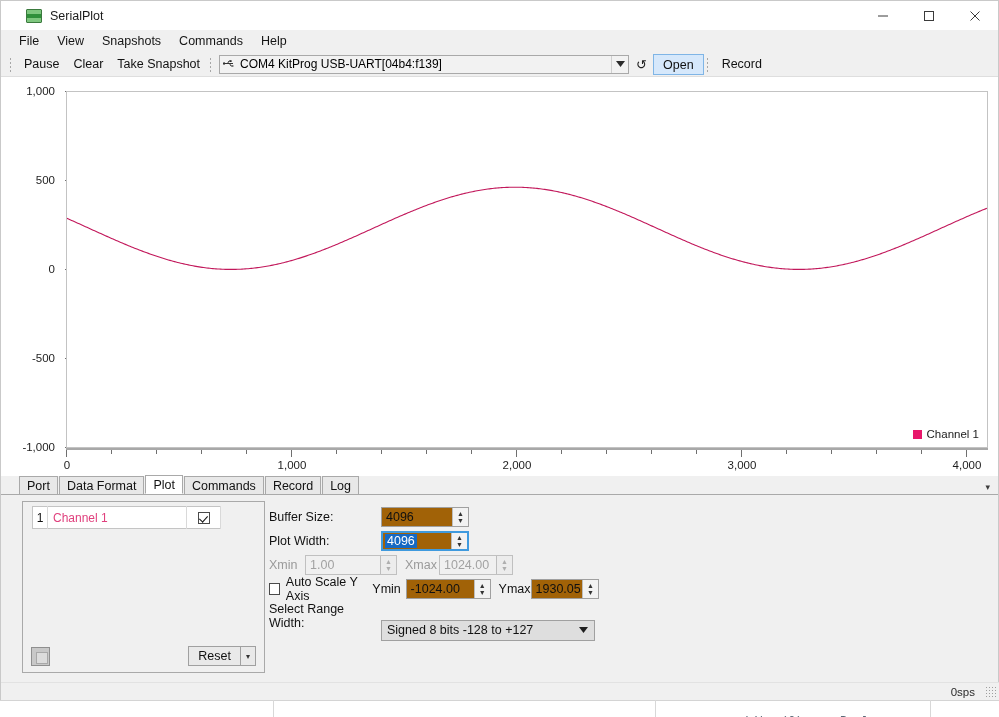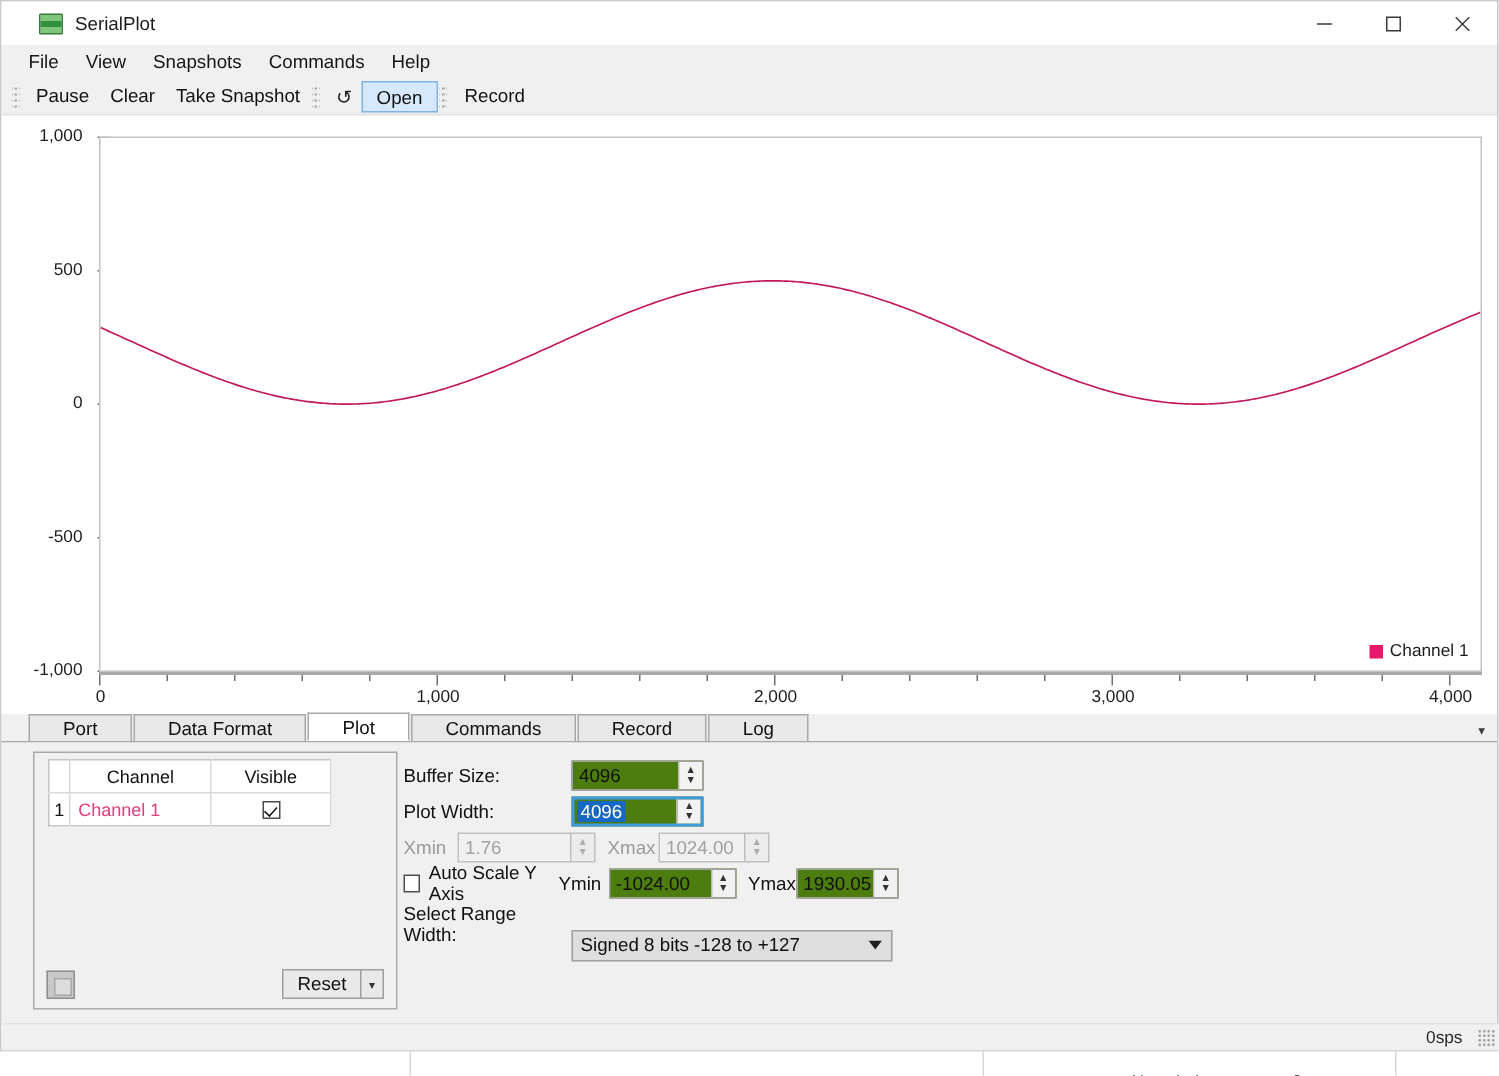--- a/index.html
+++ b/index.html
@@ -144,21 +144,21 @@
     position: absolute; top: 11px; font-size: 11.5px; color: #1d1d1d;
     transform: translateX(-50%); white-space: nowrap;
   }
 
   
   .tabstrip {
     position: relative; height: 19px; background: #f0f0f0;
     border-bottom: 1px solid #a9a9a9; padding-left: 18px; display: flex; align-items: flex-end;
   }
   .tab {
-    height: 18px; padding: 0 22px; font-size: 12.5px; line-height: 18px; color: #111;
+    height: 18px; padding: 0 7px; font-size: 12.5px; line-height: 18px; color: #111;
     background: #e8e8e8; border: 1px solid #a9a9a9; border-bottom: none;
     margin-right: 1px; position: relative; top: 0px;
   }
   .tab.active {
     background: #ffffff; height: 19px; top: 0px; z-index: 3;
     border-bottom: 1px solid #ffffff; font-weight: normal;
   }
   .tab-overflow {
     position: absolute; right: 8px; bottom: 2px; font-size: 9px; color: #3c3c3c;
   }
@@ -216,21 +216,21 @@
     display: flex; align-items: center; justify-content: center; font-size: 8px; color:#333;
   }
 
   .form { position: absolute; left: 268px; top: 10px; width: 330px; }
   .frow { display: flex; align-items: center; height: 24px; margin-bottom: 0px; }
   .flabel { font-size: 12.5px; color: #111; }
   .flabel.w112 { width: 112px; }
   .flabel.dim { color: #9a9a9a; }
 
   .spin {
-    position: relative; height: 20px; background: #4d7c0f;
+    position: relative; height: 20px; background: #a16207;
     border: 1px solid #a0a0a0; display: flex; align-items: center;
   }
   .spin.focus { border: 2px solid #3f9ade; }
   .spin.dim { background: #f0f0f0; border-color: #c0c0c0; }
   .spin-val { padding-left: 4px; font-size: 12.5px; color: #111; flex: 1; }
   .spin.dim .spin-val { color: #a2a2a2; }
   .spin-val.sel { background: #1669c3; color: #ffffff; padding: 0 2px; flex: none; margin-left: 2px; }
   .spin-btns {
     width: 16px; height: 100%; border-left: 1px solid #bdbdbd; background: #f2f2f2;
     display: flex; flex-direction: column; align-items: center; justify-content: center;
@@ -315,20 +315,38 @@
     <div class="menu-item">Commands</div>
     <div class="menu-item">Help</div>
   </div>
 
   <div class="toolbar">
     <div class="grip"></div>
     <div class="tb-btn">Pause</div>
     <div class="tb-btn">Clear</div>
     <div class="tb-btn">Take Snapshot</div>
     <div class="grip"></div>
+    <div class="port-combo">
+      <span class="usb-ico">
+        <svg width="13" height="9" viewBox="0 0 13 9">
+          <path d="M1 4.5 H10" stroke="#333" stroke-width="1" fill="none"></path>
+          <circle cx="1" cy="4.5" r="1.2" fill="#333"></circle>
+          <path d="M4.5 4.5 L6 2 L7.4 2" stroke="#333" stroke-width="1" fill="none"></path>
+          <rect x="6.8" y="1.2" width="1.8" height="1.8" fill="#333"></rect>
+          <path d="M6.5 4.5 L8 7 L9.4 7" stroke="#333" stroke-width="1" fill="none"></path>
+          <polygon points="9.3,6 11,7 9.3,8" fill="#333"></polygon>
+        </svg>
+      </span>
+      <span>COM4 KitProg USB-UART[04b4:f139]</span>
+      <span class="combo-arrow">
+        <svg width="9" height="6" viewBox="0 0 9 6">
+            <polygon points="0,0 9,0 4.5,6" fill="#2b2b2b"></polygon>
+          </svg>
+      </span>
+    </div>
     <div class="refresh-btn">↺</div>
     <div class="open-btn">Open</div>
     <div class="grip"></div>
     <div class="record-btn">Record</div>
   </div>
 
   <div class="plot-wrap">
 
     <div class="y-axis">
       <div class="y-rule"></div>
@@ -413,25 +431,20 @@
     <div class="tab">Record</div>
     <div class="tab">Log</div>
     <div class="tab-overflow">▾</div>
   </div>
 
   <div class="pane">
 
     <div class="chan-box">
       <table class="chan-table">
         <tbody>
-            <tr>
-          <th class="rowhdr"></th>
-          <th style="width:102px">Channel</th>
-          <th style="width:88px">Visible</th>
-        </tr>
         <tr>
           <td class="rowhdr">1</td>
           <td class="chan-name">Channel 1</td>
           <td class="vis-cell">
             <span class="chk on"></span>
           </td>
         </tr>
       </tbody>
         </table>
       <div class="icon-sq"></div>
@@ -461,21 +474,21 @@
           <span class="spin-btns" style="margin-left:auto">
               <span>▲</span>
               <span>▼</span>
             </span>
         </div>
       </div>
 
       <div class="frow">
         <div class="flabel dim" style="width:36px">Xmin</div>
         <div class="spin dim" style="width:92px">
-          <span class="spin-val">1.76</span>
+          <span class="spin-val">1.00</span>
           <span class="spin-btns">
               <span>▲</span>
               <span>▼</span>
             </span>
         </div>
         <div class="flabel dim" style="width:42px;padding-left:8px">Xmax</div>
         <div class="spin dim" style="width:74px">
           <span class="spin-val">1024.00</span>
           <span class="spin-btns">
               <span>▲</span>

